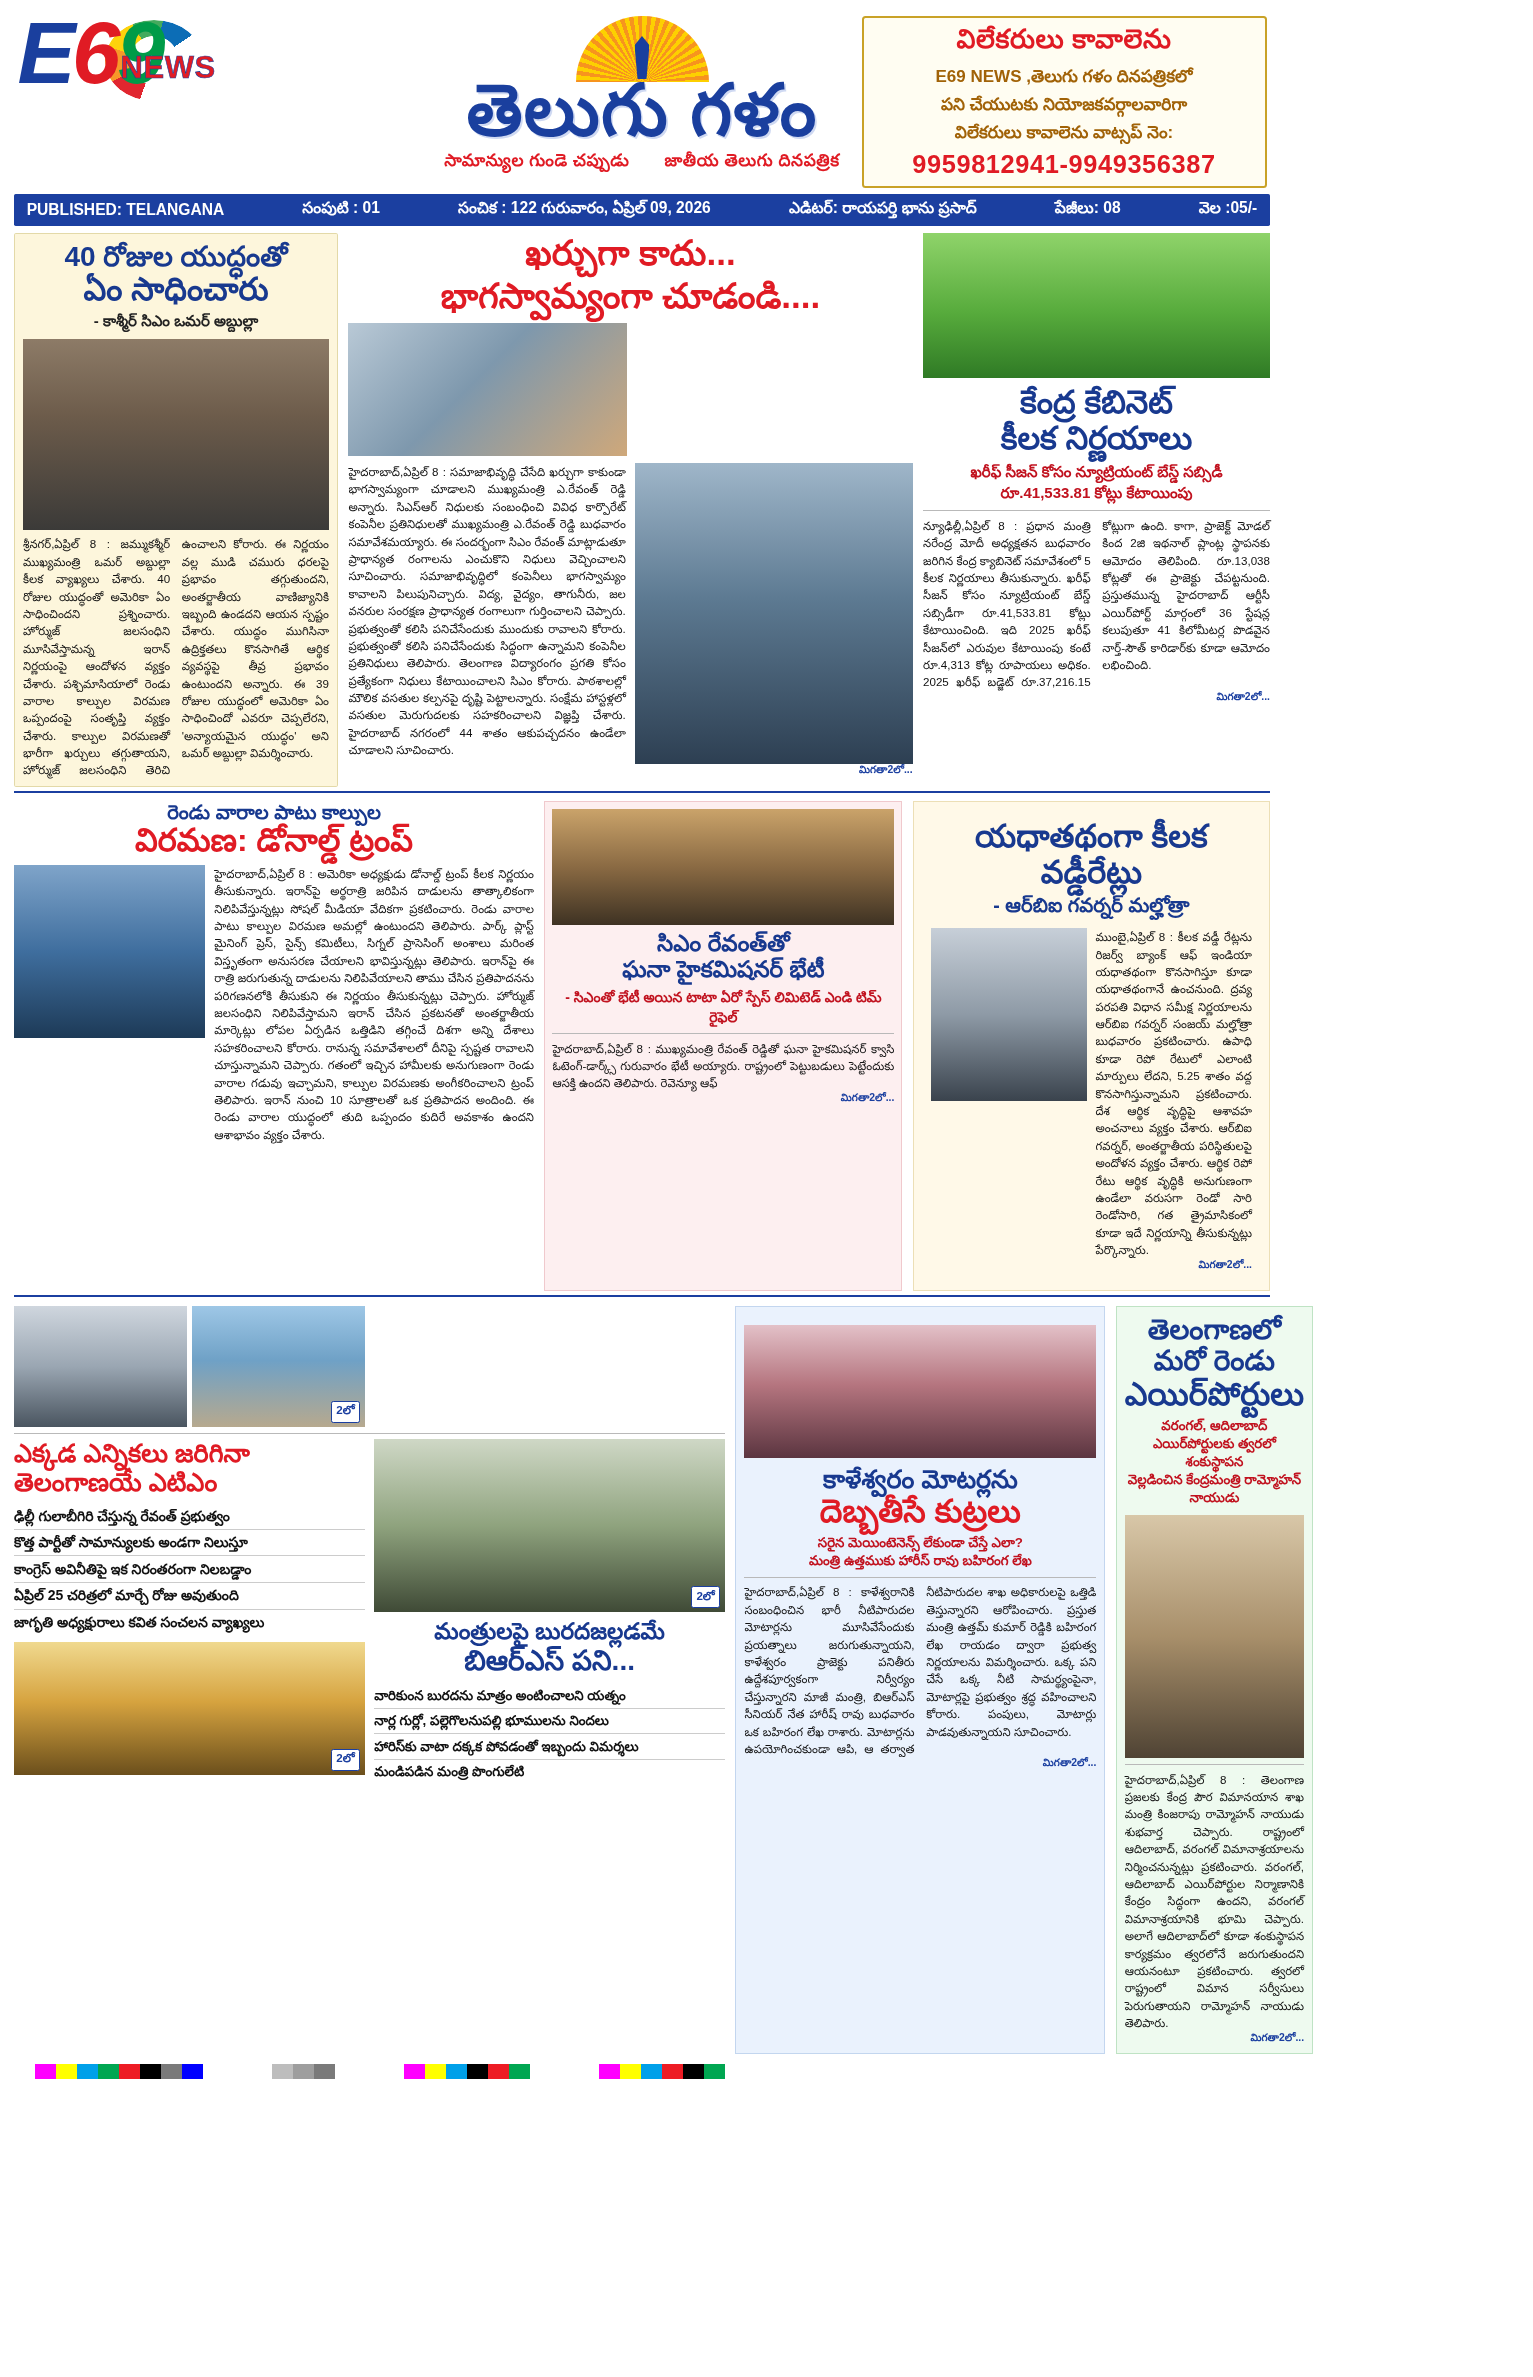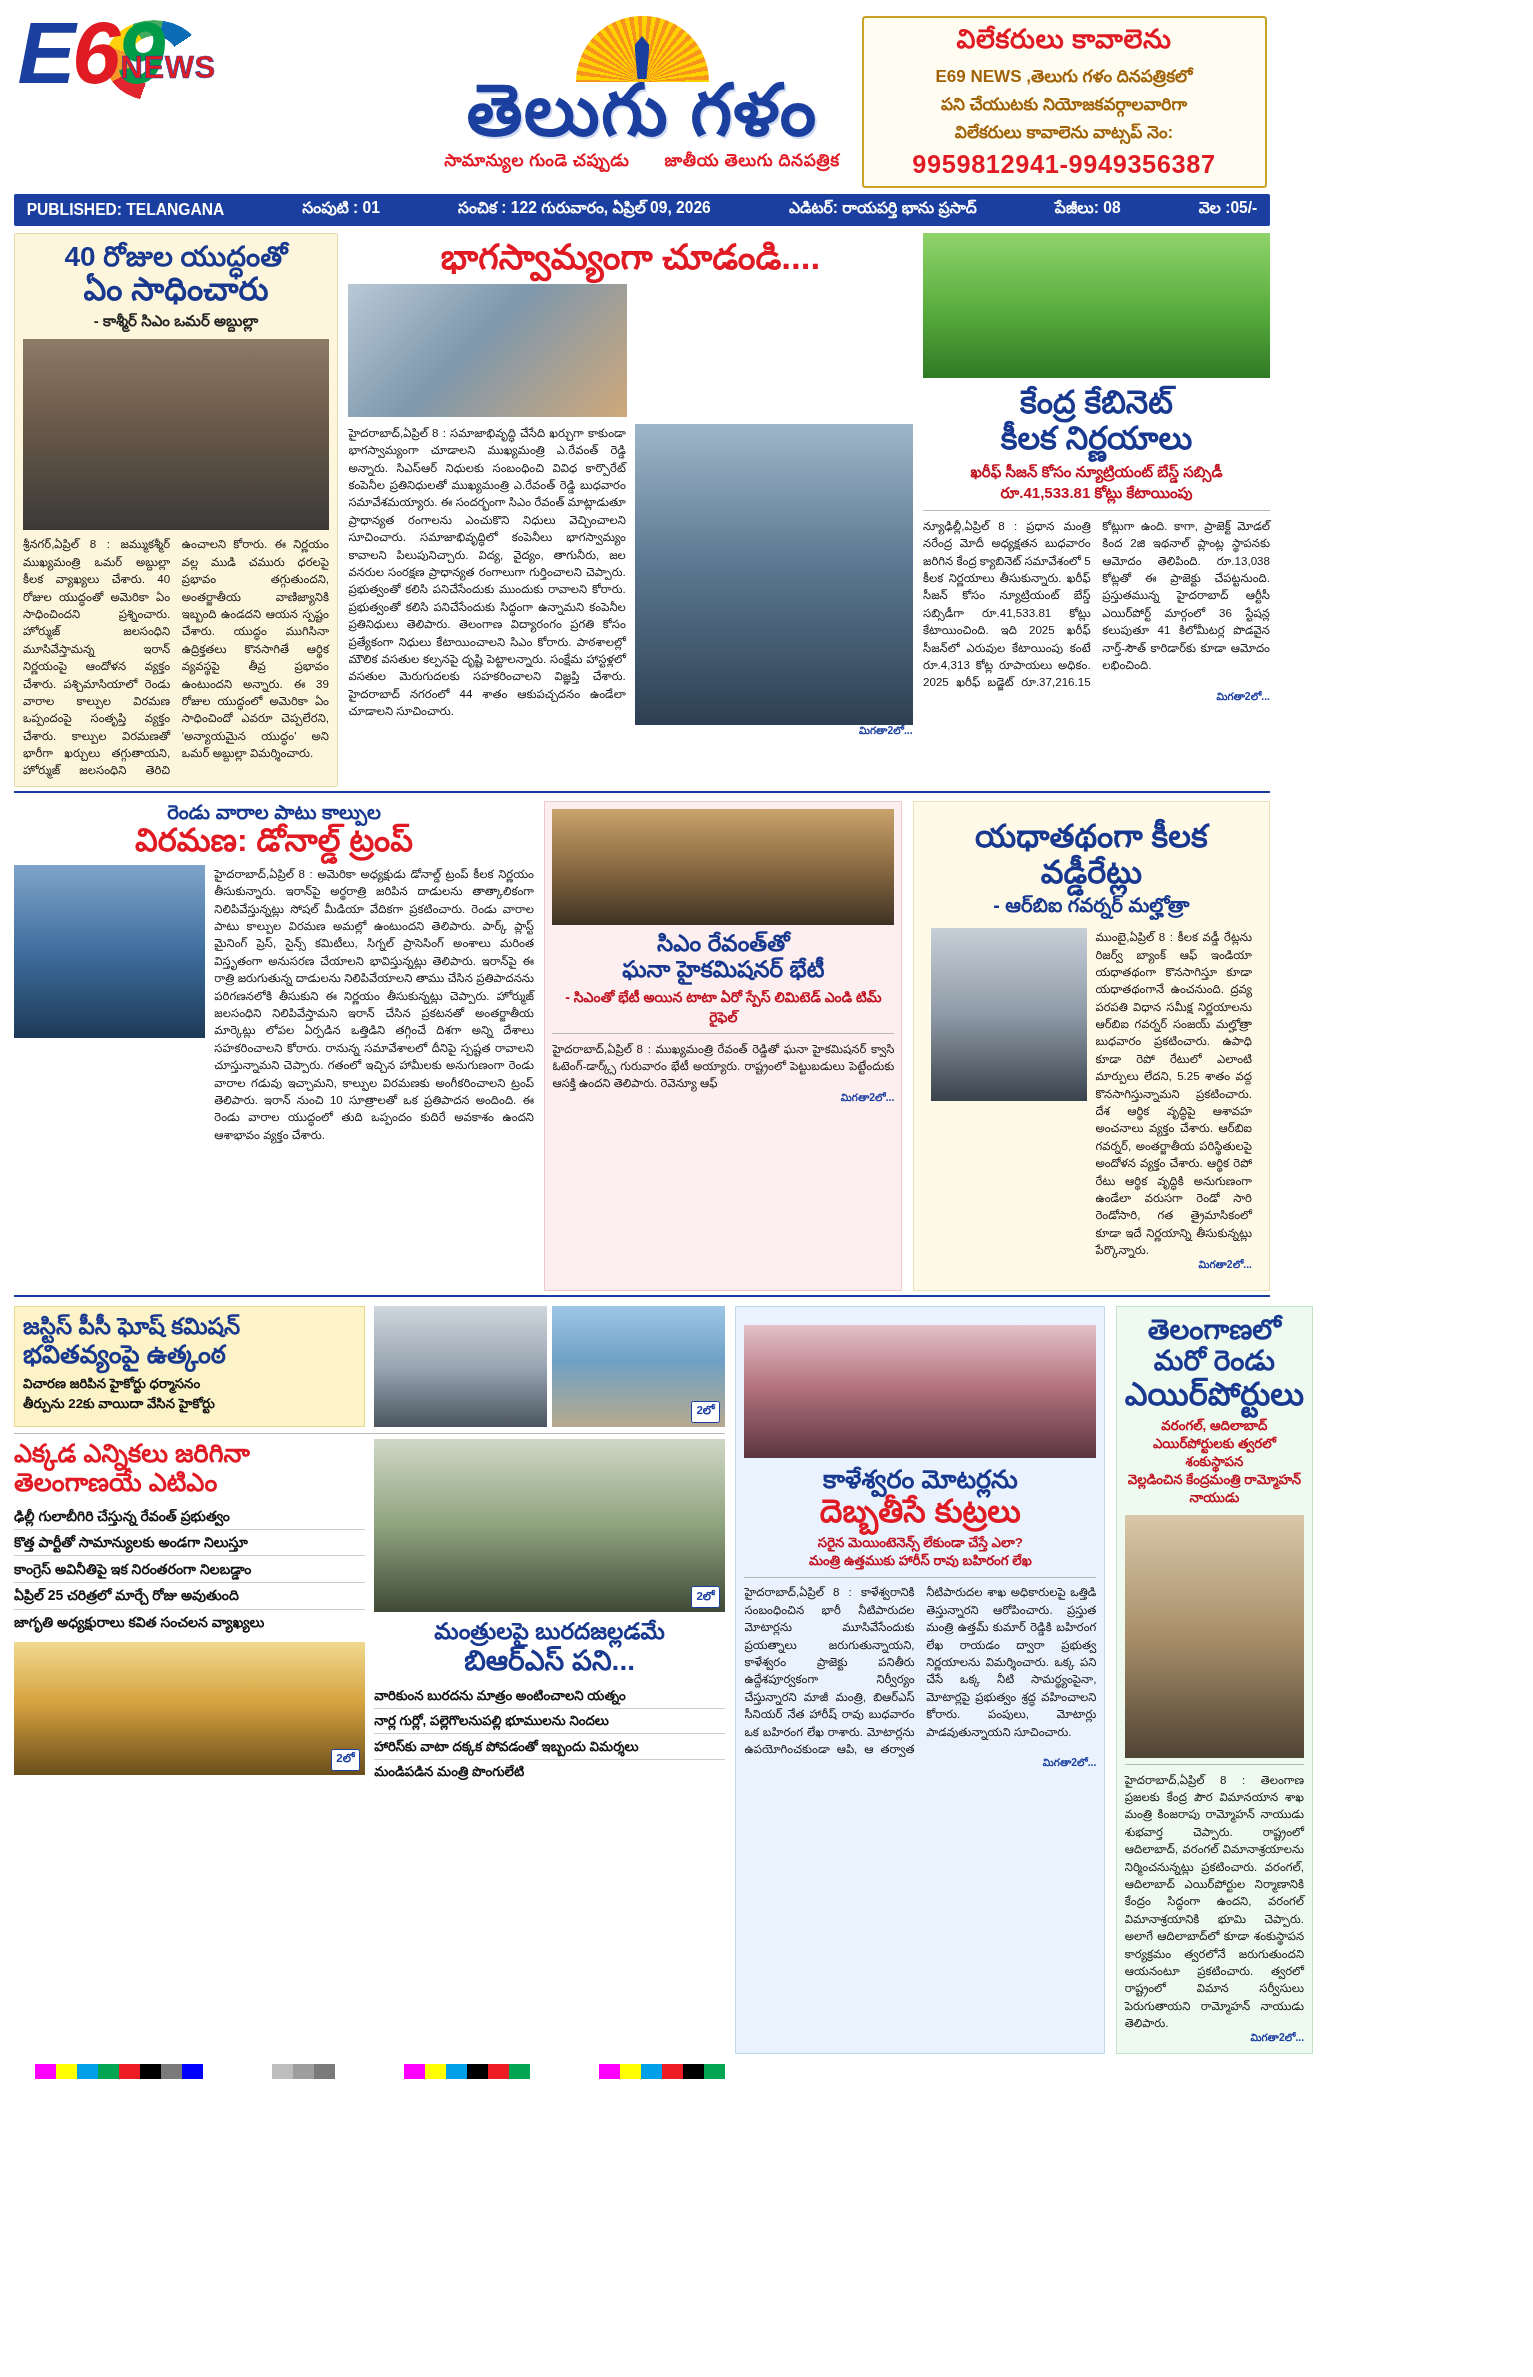--- a/index.html
+++ b/index.html
@@ -283,20 +283,21 @@
 
     <div class="card-yellow">
       <div class="head-blue h-48 hl-center">40 రోజుల యుద్ధంతో</div>
       <div class="head-blue h-56 hl-center">ఏం సాధించారు</div>
       <div class="byline">- కాశ్మీర్ సిఎం ఒమర్ అబ్దుల్లా</div>
       <div class="ph img-omar" style="height:191px;margin-top:5.8px;"></div>
       <div class="tel two-col" style="margin-top:5.8px;">శ్రీనగర్,ఏప్రిల్ 8 : జమ్ముకశ్మీర్ ముఖ్యమంత్రి ఒమర్ అబ్దుల్లా కీలక వ్యాఖ్యలు చేశారు. 40 రోజుల యుద్ధంతో అమెరికా ఏం సాధించిందని ప్రశ్నించారు. హోర్ముజ్ జలసంధిని మూసివేస్తామన్న ఇరాన్ నిర్ణయంపై ఆందోళన వ్యక్తం చేశారు. పశ్చిమాసియాలో రెండు వారాల కాల్పుల విరమణ ఒప్పందంపై సంతృప్తి వ్యక్తం చేశారు. కాల్పుల విరమణతో భారీగా ఖర్చులు తగ్గుతాయని, హోర్ముజ్ జలసంధిని తెరిచి ఉంచాలని కోరారు. ఈ నిర్ణయం వల్ల ముడి చమురు ధరలపై ప్రభావం తగ్గుతుందని, అంతర్జాతీయ వాణిజ్యానికి ఇబ్బంది ఉండదని ఆయన స్పష్టం చేశారు. యుద్ధం ముగిసినా ఉద్రిక్తతలు కొనసాగితే ఆర్థిక వ్యవస్థపై తీవ్ర ప్రభావం ఉంటుందని అన్నారు. ఈ 39 రోజుల యుద్ధంలో అమెరికా ఏం సాధించిందో ఎవరూ చెప్పలేరని, 'అన్యాయమైన యుద్ధం' అని ఒమర్ అబ్దుల్లా విమర్శించారు.</div>
     </div>
 
     <div>
+      <div class="head-red h-60 hl-center">ఖర్చుగా కాదు...</div>
       <div class="head-red h-60 hl-center" style="margin-top:3.5px;">భాగస్వామ్యంగా చూడండి....</div>
 
       <div style="display:grid;grid-template-columns:1fr 1fr;gap:8px;margin-top:8px;">
         <div class="ph img-paint" style="height:133px;"></div>
       </div>
 
       <div style="display:grid;grid-template-columns:1fr 1fr;gap:9.3px;margin-top:7px;">
         <div class="tel">హైదరాబాద్,ఏప్రిల్ 8 : సమాజాభివృద్ధి చేసేది ఖర్చుగా కాకుండా భాగస్వామ్యంగా చూడాలని ముఖ్యమంత్రి ఎ.రేవంత్ రెడ్డి అన్నారు. సిఎస్ఆర్ నిధులకు సంబంధించి వివిధ కార్పొరేట్ కంపెనీల ప్రతినిధులతో ముఖ్యమంత్రి ఎ.రేవంత్ రెడ్డి బుధవారం సమావేశమయ్యారు. ఈ సందర్భంగా సిఎం రేవంత్ మాట్లాడుతూ ప్రాధాన్యత రంగాలను ఎంచుకొని నిధులు వెచ్చించాలని సూచించారు. సమాజాభివృద్ధిలో కంపెనీలు భాగస్వామ్యం కావాలని పిలుపునిచ్చారు. విద్య, వైద్యం, తాగునీరు, జల వనరుల సంరక్షణ ప్రాధాన్యత రంగాలుగా గుర్తించాలని చెప్పారు. ప్రభుత్వంతో కలిసి పనిచేసేందుకు ముందుకు రావాలని కోరారు. ప్రభుత్వంతో కలిసి పనిచేసేందుకు సిద్ధంగా ఉన్నామని కంపెనీల ప్రతినిధులు తెలిపారు. తెలంగాణ విద్యారంగం ప్రగతి కోసం ప్రత్యేకంగా నిధులు కేటాయించాలని సిఎం కోరారు. పాఠశాలల్లో మౌలిక వసతుల కల్పనపై దృష్టి పెట్టాలన్నారు. సంక్షేమ హాస్టళ్లలో వసతుల మెరుగుదలకు సహకరించాలని విజ్ఞప్తి చేశారు. హైదరాబాద్ నగరంలో 44 శాతం ఆకుపచ్చదనం ఉండేలా చూడాలని సూచించారు.</div>
         <div class="ph img-revanth" style="height:301px;"></div>
       </div>
@@ -348,26 +349,20 @@
       <div class="more">మిగతా2లో...</div>
     </div>
   </div>
 
   <div class="rule"></div>
 
   <div class="band3">
 
     <div>
       <div style="display:grid;grid-template-columns:1fr 1fr;gap:9.3px;">
-        <div class="box-y">
-          <div class="head-blue h-40">జస్టిస్ పీసీ ఘోష్ కమిషన్</div>
-          <div class="head-blue h-44">భవితవ్యంపై ఉత్కంఠ</div>
-          <div class="tel" style="font-size:13.3px;font-weight:bold;margin-top:5.8px;">విచారణ జరిపిన హైకోర్టు ధర్మాసనం</div>
-          <div class="tel" style="font-size:13.3px;font-weight:bold;">తీర్పును 22కు వాయిదా వేసిన హైకోర్టు</div>
-        </div>
         <div style="display:grid;grid-template-columns:1fr 1fr;gap:4.6px;position:relative;">
           <div class="ph img-kcr" style="height:121px;"></div>
           <div class="ph img-dam" style="height:121px;position:relative;">
             <span class="badge-2">2లో</span>
           </div>
         </div>
       </div>
 
       <div class="thin-rule"></div>
 

